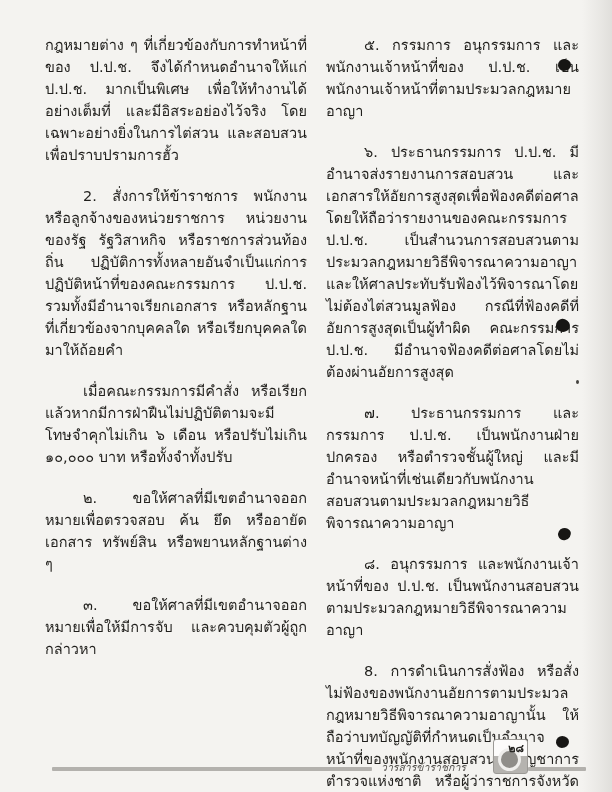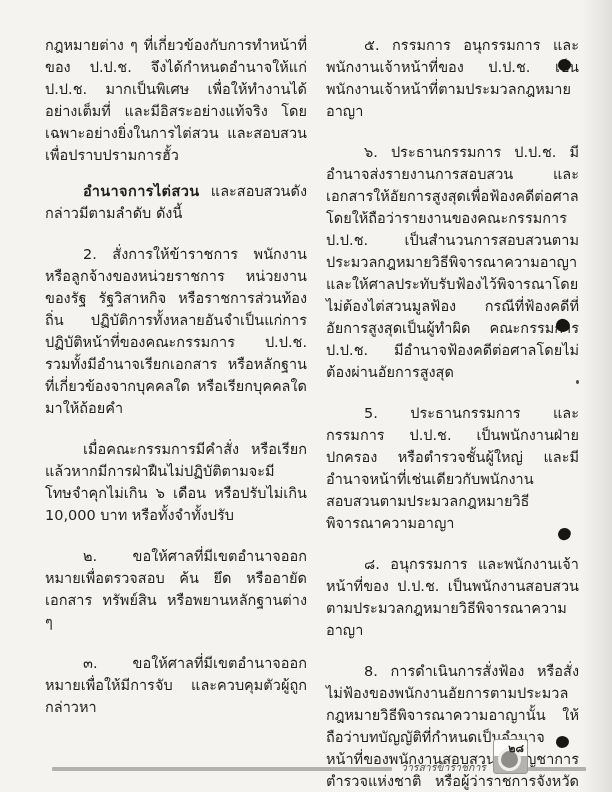--- a/index.html
+++ b/index.html
@@ -41,20 +41,21 @@
     font-style:italic;margin:4px 7px 0 9px;white-space:nowrap;
   }
   .issue-info{
     flex:0 0 auto;font-size:10.5px;line-height:14px;color:#4c4a46;
     margin:0 8px;white-space:nowrap;
   }
   .badge{
     position:relative;flex:0 0 35px;height:35px;box-sizing:border-box;
     border:1px solid #9b9995;border-radius:3px;
     background:linear-gradient(180deg,#fcfbfa 0 50%,#b5b3af 50% 100%);
+    margin-left:20px;
   }
   .badge-circle{
     position:absolute;left:4px;bottom:2px;width:17px;height:17px;
     border:3px solid #efeeec;border-radius:50%;background:#8f8d89;
   }
   .badge-num{
     position:absolute;top:2px;right:3px;font-size:11px;line-height:13px;
     font-weight:bold;color:#262522;
   }
   
@@ -69,32 +70,31 @@
   .speck-a{left:576px;top:380px;width:3px;height:4px;background:#45433f;border-radius:50%;}
 </style>
 </head>
 <body>
 
 <div class="page">
 
   <main class="columns">
 
     <section class="col left">
-      <p class="para flush">กฎหมายต่าง ๆ ที่เกี่ยวข้องกับการทำหน้าที่ของ ป.ป.ช. จึงได้กำหนดอำนาจให้แก่ ป.ป.ช. มากเป็นพิเศษ เพื่อให้ทำงานได้อย่างเต็มที่ และมีอิสระอย่างแท้จริง โดยเฉพาะอย่างยิ่งในการไต่สวน และสอบสวน เพื่อปราบปรามการฮั้ว</p>
-      <p class="para heading"><b class="bold">อำนาจการไต่สวน</b><span> และสอบสวนดังกล่าวมีตามลำดับ ดังนี้</span></p>
+      <p class="para flush">กฎหมายต่าง ๆ ที่เกี่ยวข้องกับการทำหน้าที่ของ ป.ป.ช. จึงได้กำหนดอำนาจให้แก่ ป.ป.ช. มากเป็นพิเศษ เพื่อให้ทำงานได้อย่างเต็มที่ และมีอิสระอย่องไว้จริง โดยเฉพาะอย่างยิ่งในการไต่สวน และสอบสวน เพื่อปราบปรามการฮั้ว</p>
       <p class="para">2. สั่งการให้ข้าราชการ พนักงาน หรือลูกจ้างของหน่วยราชการ หน่วยงานของรัฐ รัฐวิสาหกิจ หรือราชการส่วนท้องถิ่น ปฏิบัติการทั้งหลายอันจำเป็นแก่การปฏิบัติหน้าที่ของคณะกรรมการ ป.ป.ช. รวมทั้งมีอำนาจเรียกเอกสาร หรือหลักฐานที่เกี่ยวข้องจากบุคคลใด หรือเรียกบุคคลใดมาให้ถ้อยคำ</p>
-      <p class="para">เมื่อคณะกรรมการมีคำสั่ง หรือเรียกแล้วหากมีการฝ่าฝืนไม่ปฏิบัติตามจะมีโทษจำคุกไม่เกิน ๖ เดือน หรือปรับไม่เกิน 10,000 บาท หรือทั้งจำทั้งปรับ</p>
+      <p class="para">เมื่อคณะกรรมการมีคำสั่ง หรือเรียกแล้วหากมีการฝ่าฝืนไม่ปฏิบัติตามจะมีโทษจำคุกไม่เกิน ๖ เดือน หรือปรับไม่เกิน ๑๐,๐๐๐ บาท หรือทั้งจำทั้งปรับ</p>
       <p class="para">๒. ขอให้ศาลที่มีเขตอำนาจออกหมายเพื่อตรวจสอบ ค้น ยึด หรืออายัด เอกสาร ทรัพย์สิน หรือพยานหลักฐานต่าง ๆ</p>
       <p class="para">๓. ขอให้ศาลที่มีเขตอำนาจออกหมายเพื่อให้มีการจับ และควบคุมตัวผู้ถูกกล่าวหา</p>
     </section>
 
     <section class="col right">
       <p class="para">๕. กรรมการ อนุกรรมการ และพนักงานเจ้าหน้าที่ของ ป.ป.ช. เป็นพนักงานเจ้าหน้าที่ตามประมวลกฎหมายอาญา</p>
       <p class="para">๖. ประธานกรรมการ ป.ป.ช. มีอำนาจส่งรายงานการสอบสวน และเอกสารให้อัยการสูงสุดเพื่อฟ้องคดีต่อศาล โดยให้ถือว่ารายงานของคณะกรรมการ ป.ป.ช. เป็นสำนวนการสอบสวนตามประมวลกฎหมายวิธีพิจารณาความอาญา และให้ศาลประทับรับฟ้องไว้พิจารณาโดยไม่ต้องไต่สวนมูลฟ้อง กรณีที่ฟ้องคดีที่อัยการสูงสุดเป็นผู้ทำผิด คณะกรรมการ ป.ป.ช. มีอำนาจฟ้องคดีต่อศาลโดยไม่ต้องผ่านอัยการสูงสุด</p>
-      <p class="para">5. ประธานกรรมการ และกรรมการ ป.ป.ช. เป็นพนักงานฝ่ายปกครอง หรือตำรวจชั้นผู้ใหญ่ และมีอำนาจหน้าที่เช่นเดียวกับพนักงานสอบสวนตามประมวลกฎหมายวิธีพิจารณาความอาญา</p>
+      <p class="para">๗. ประธานกรรมการ และกรรมการ ป.ป.ช. เป็นพนักงานฝ่ายปกครอง หรือตำรวจชั้นผู้ใหญ่ และมีอำนาจหน้าที่เช่นเดียวกับพนักงานสอบสวนตามประมวลกฎหมายวิธีพิจารณาความอาญา</p>
       <p class="para">๘. อนุกรรมการ และพนักงานเจ้าหน้าที่ของ ป.ป.ช. เป็นพนักงานสอบสวนตามประมวลกฎหมายวิธีพิจารณาความอาญา</p>
       <p class="para">8. การดำเนินการสั่งฟ้อง หรือสั่งไม่ฟ้องของพนักงานอัยการตามประมวลกฎหมายวิธีพิจารณาความอาญานั้น ให้ถือว่าบทบัญญัติที่กำหนดเป็นอำนาจหน้าที่ของพนักงานสอบสวน ผู้บัญชาการตำรวจแห่งชาติ หรือผู้ว่าราชการจังหวัด เป็นอำนาจหน้าที่ของคณะกรรมการ ป.ป.ช.</p>
     </section>
 
   </main>
 
   <footer class="footer">
     <span class="rule rule-left"></span>
     <span class="journal-name">วารสารข้าราชการ</span>
     <span class="badge">

